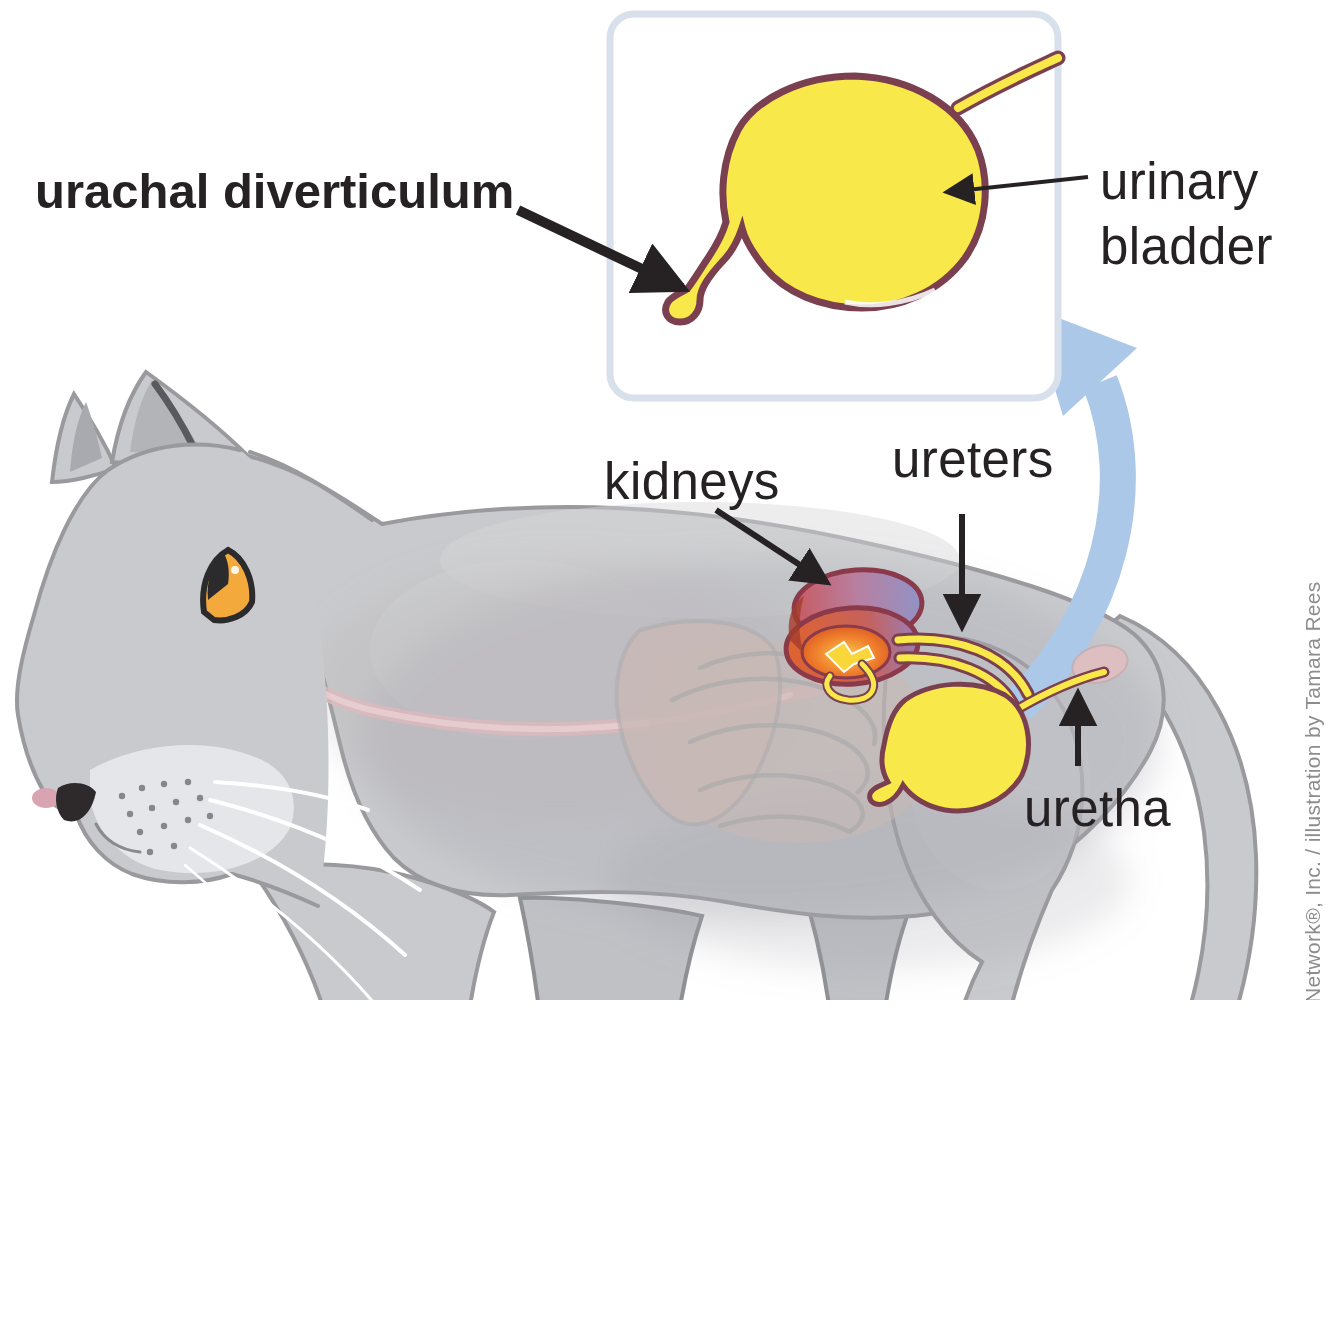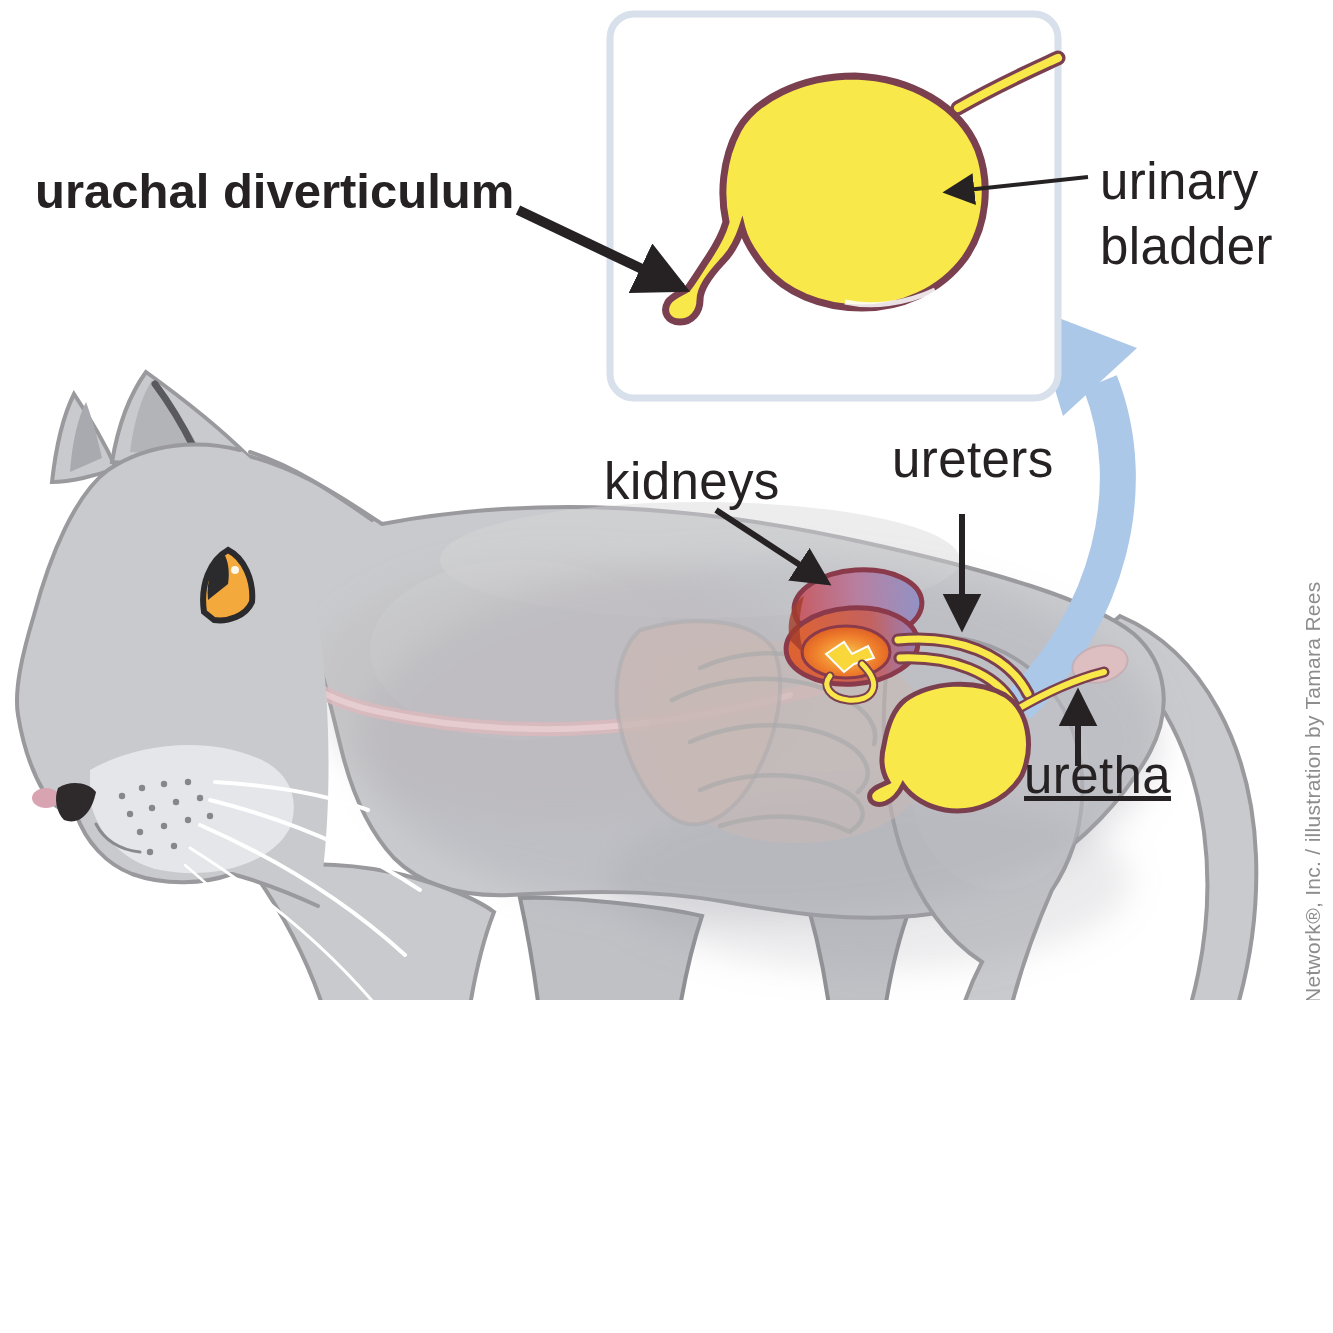--- a/index.html
+++ b/index.html
@@ -253,15 +253,15 @@
       <line class="black-arrow" stroke-width="6" marker-end="url(#ah)" x1="962" y1="514" x2="962" y2="626"></line>
       <line class="black-arrow" stroke-width="6" marker-end="url(#ah)" x1="1078" y1="766" x2="1078" y2="694"></line>
     </g>
   </svg>
 
   <div class="lbl bold" style="left:35px;top:160px;">urachal diverticulum</div>
   <div class="lbl" style="left:1100px;top:150px;">urinary
 bladder</div>
   <div class="lbl" style="left:604px;top:450px;">kidneys</div>
   <div class="lbl" style="left:892px;top:428px;">ureters</div>
-  <div class="lbl" style="left:1024px;top:744px;text-decoration:underline;">uretha</div>
+  <div class="lbl" style="left:1024px;top:777px;">uretha</div>
   <div class="copyright">Copyright, Veterinary Information Network®, Inc. / illustration by Tamara Rees</div>
 </div>
 
 </body></html>

